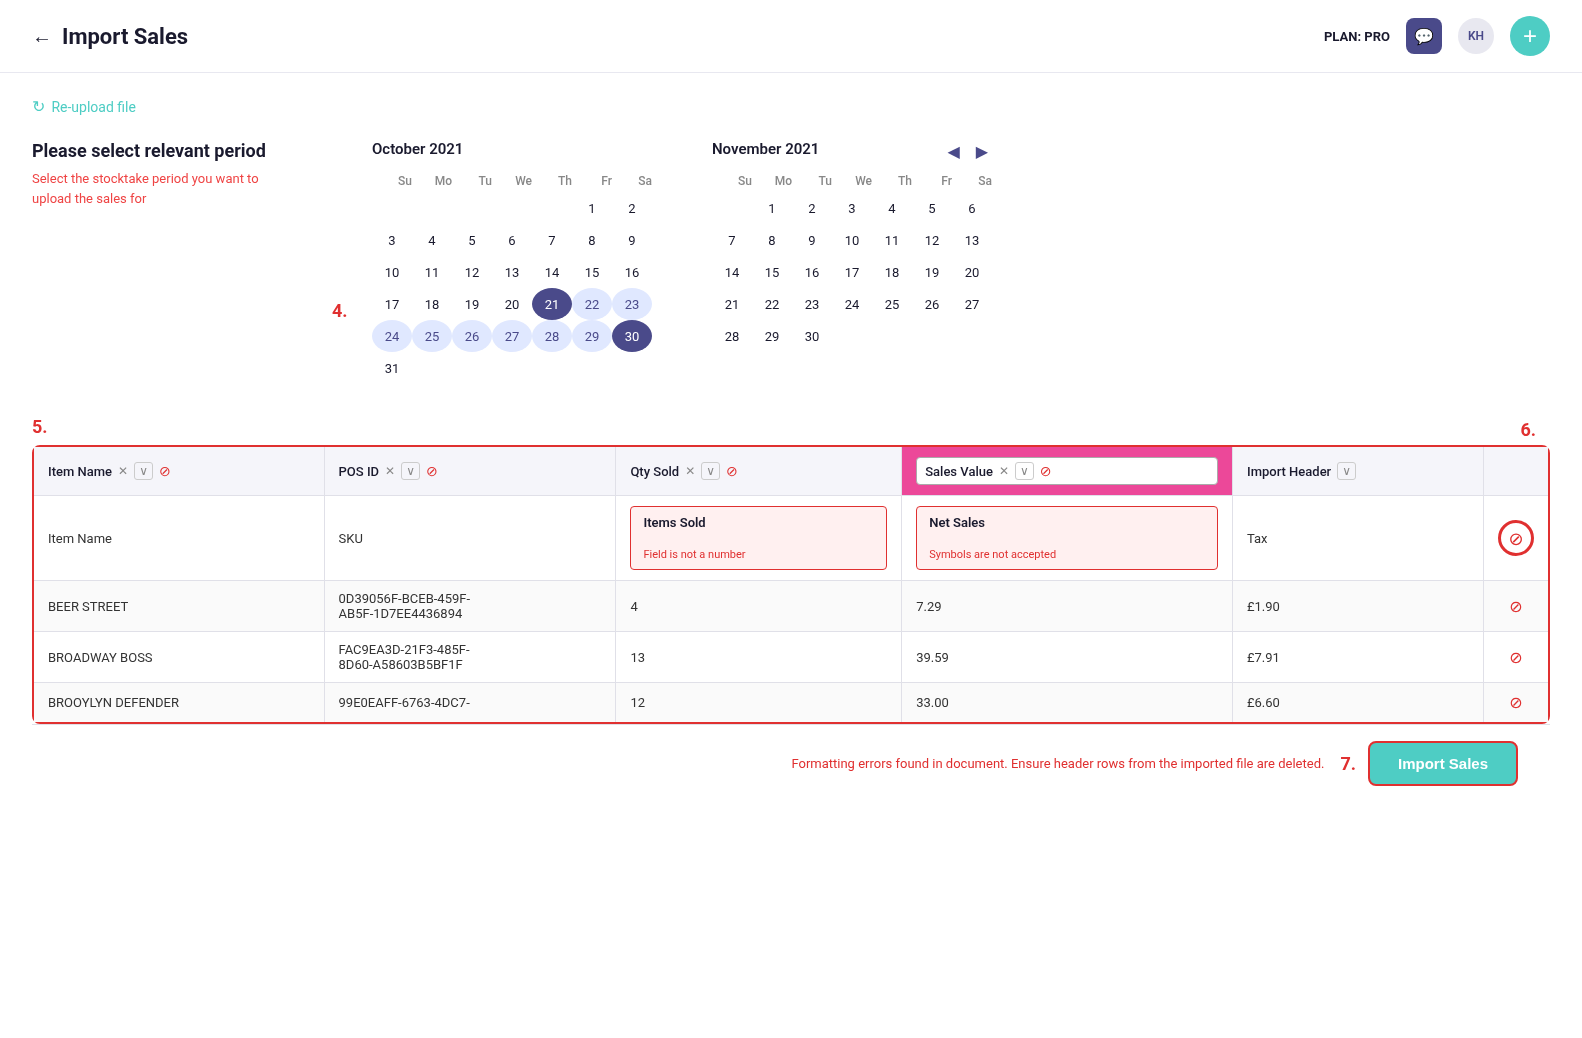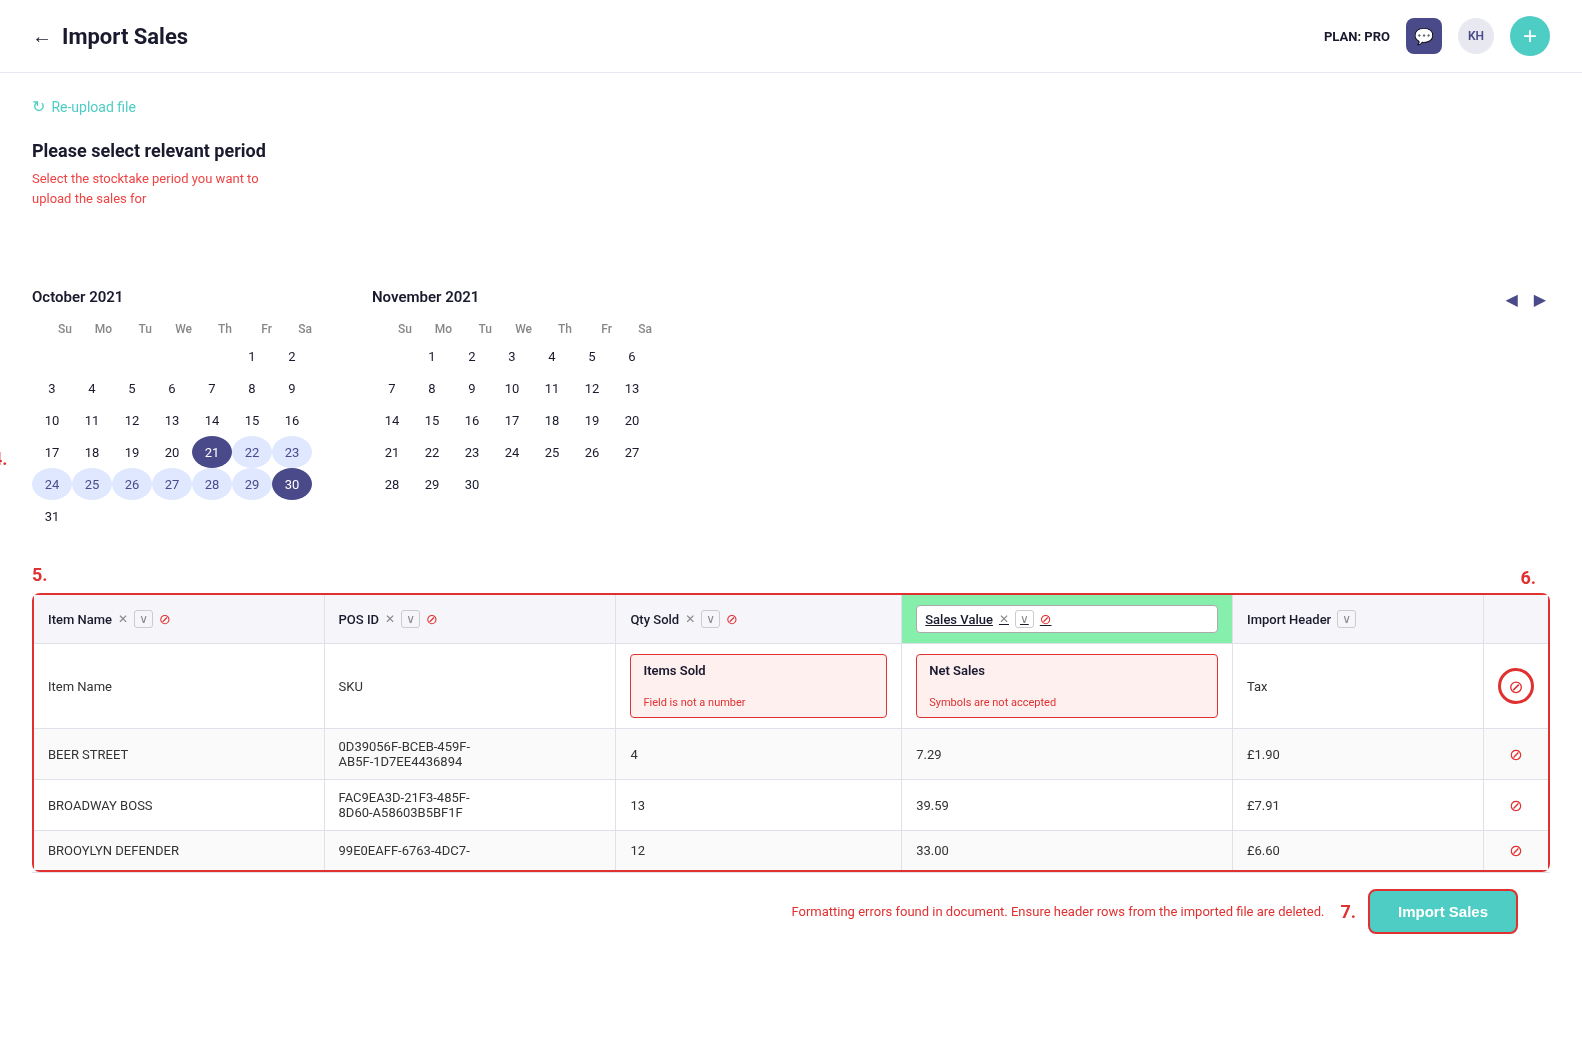--- a/index.html
+++ b/index.html
@@ -107,21 +107,20 @@
     }
     .reupload-icon {
       font-size: 16px;
     }
 
     
     .period-section {
       display: flex;
       gap: 80px;
       margin-bottom: 32px;
-      flex-direction: column;
     }
     .period-text {
       max-width: 260px;
     }
     .period-title {
       font-size: 18px;
       font-weight: 700;
       color: #1a1a2e;
       margin-bottom: 8px;
     }
@@ -543,21 +542,21 @@
 
               <th>
                 <div class="col-header">
                   <span class="col-label">Qty Sold</span>
                   <span class="col-x">✕</span>
                   <span class="col-chevron">∨</span>
                   <button class="col-ban">⊘</button>
                 </div>
               </th>
 
-              <th style="background: #86efac; text-decoration: underline;">
+              <th style="background: #ec4899;">
                 <div class="col-header" style="border: 1px solid #aaa; border-radius: 4px; padding: 4px 8px; background: white;">
                   <span class="col-label">Sales Value</span>
                   <span class="col-x">✕</span>
                   <span class="col-chevron">∨</span>
                   <button class="col-ban">⊘</button>
                 </div>
               </th>
 
               <th style="color: #888;">
                 <div class="col-header">

